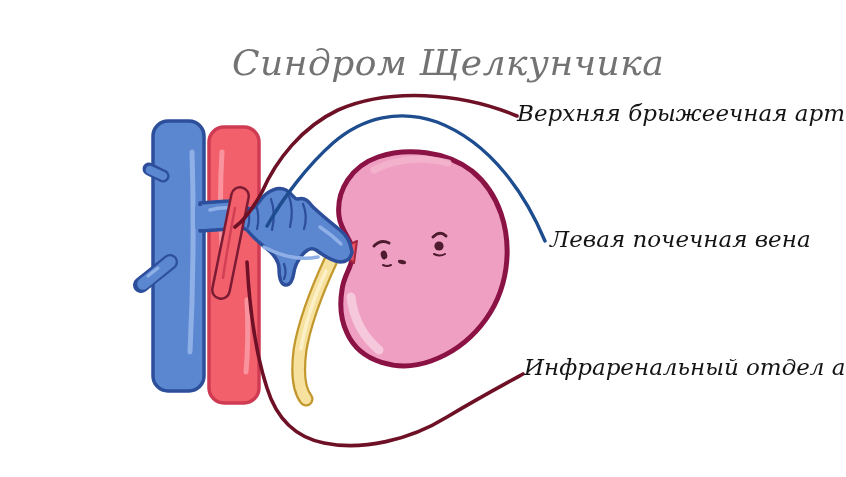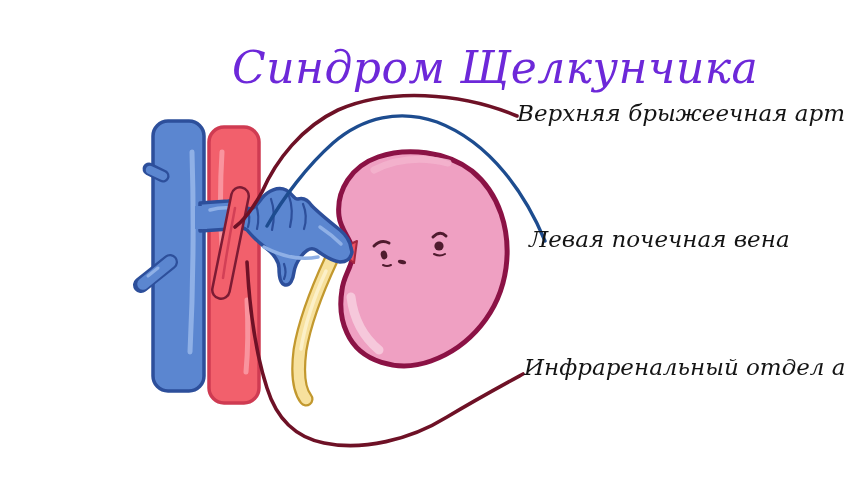--- a/index.html
+++ b/index.html
@@ -6,29 +6,29 @@
   .stage{
     position:relative;
     width:846px;height:477px;
     background:#ffffff;
     overflow:hidden;
     font-family:"DejaVu Serif","Liberation Serif",serif;
   }
   .stage svg{position:absolute;left:0;top:0;}
   .title{
     position:absolute;left:232px;top:42px;
-    font-size:44px;font-style:italic;color:#6d28d9;
+    font-size:36px;font-style:italic;color:#737373;
     white-space:nowrap;letter-spacing:.5px;
   }
   .lbl{
     position:absolute;font-size:23px;font-style:italic;color:#141414;
     white-space:nowrap;z-index:3;
   }
   .lbl-sma{left:517px;top:100px;}
-  .lbl-lrv{left:529px;top:226px;}
+  .lbl-lrv{left:550px;top:226px;}
   .lbl-kid{left:318px;top:285px;font-size:24px;}
   .lbl-aorta{left:524px;top:354px;}
 </style>
 </head>
 <body>
 
 <div class="stage">
 
   <svg width="846" height="477" viewBox="0 0 846 477">
 

